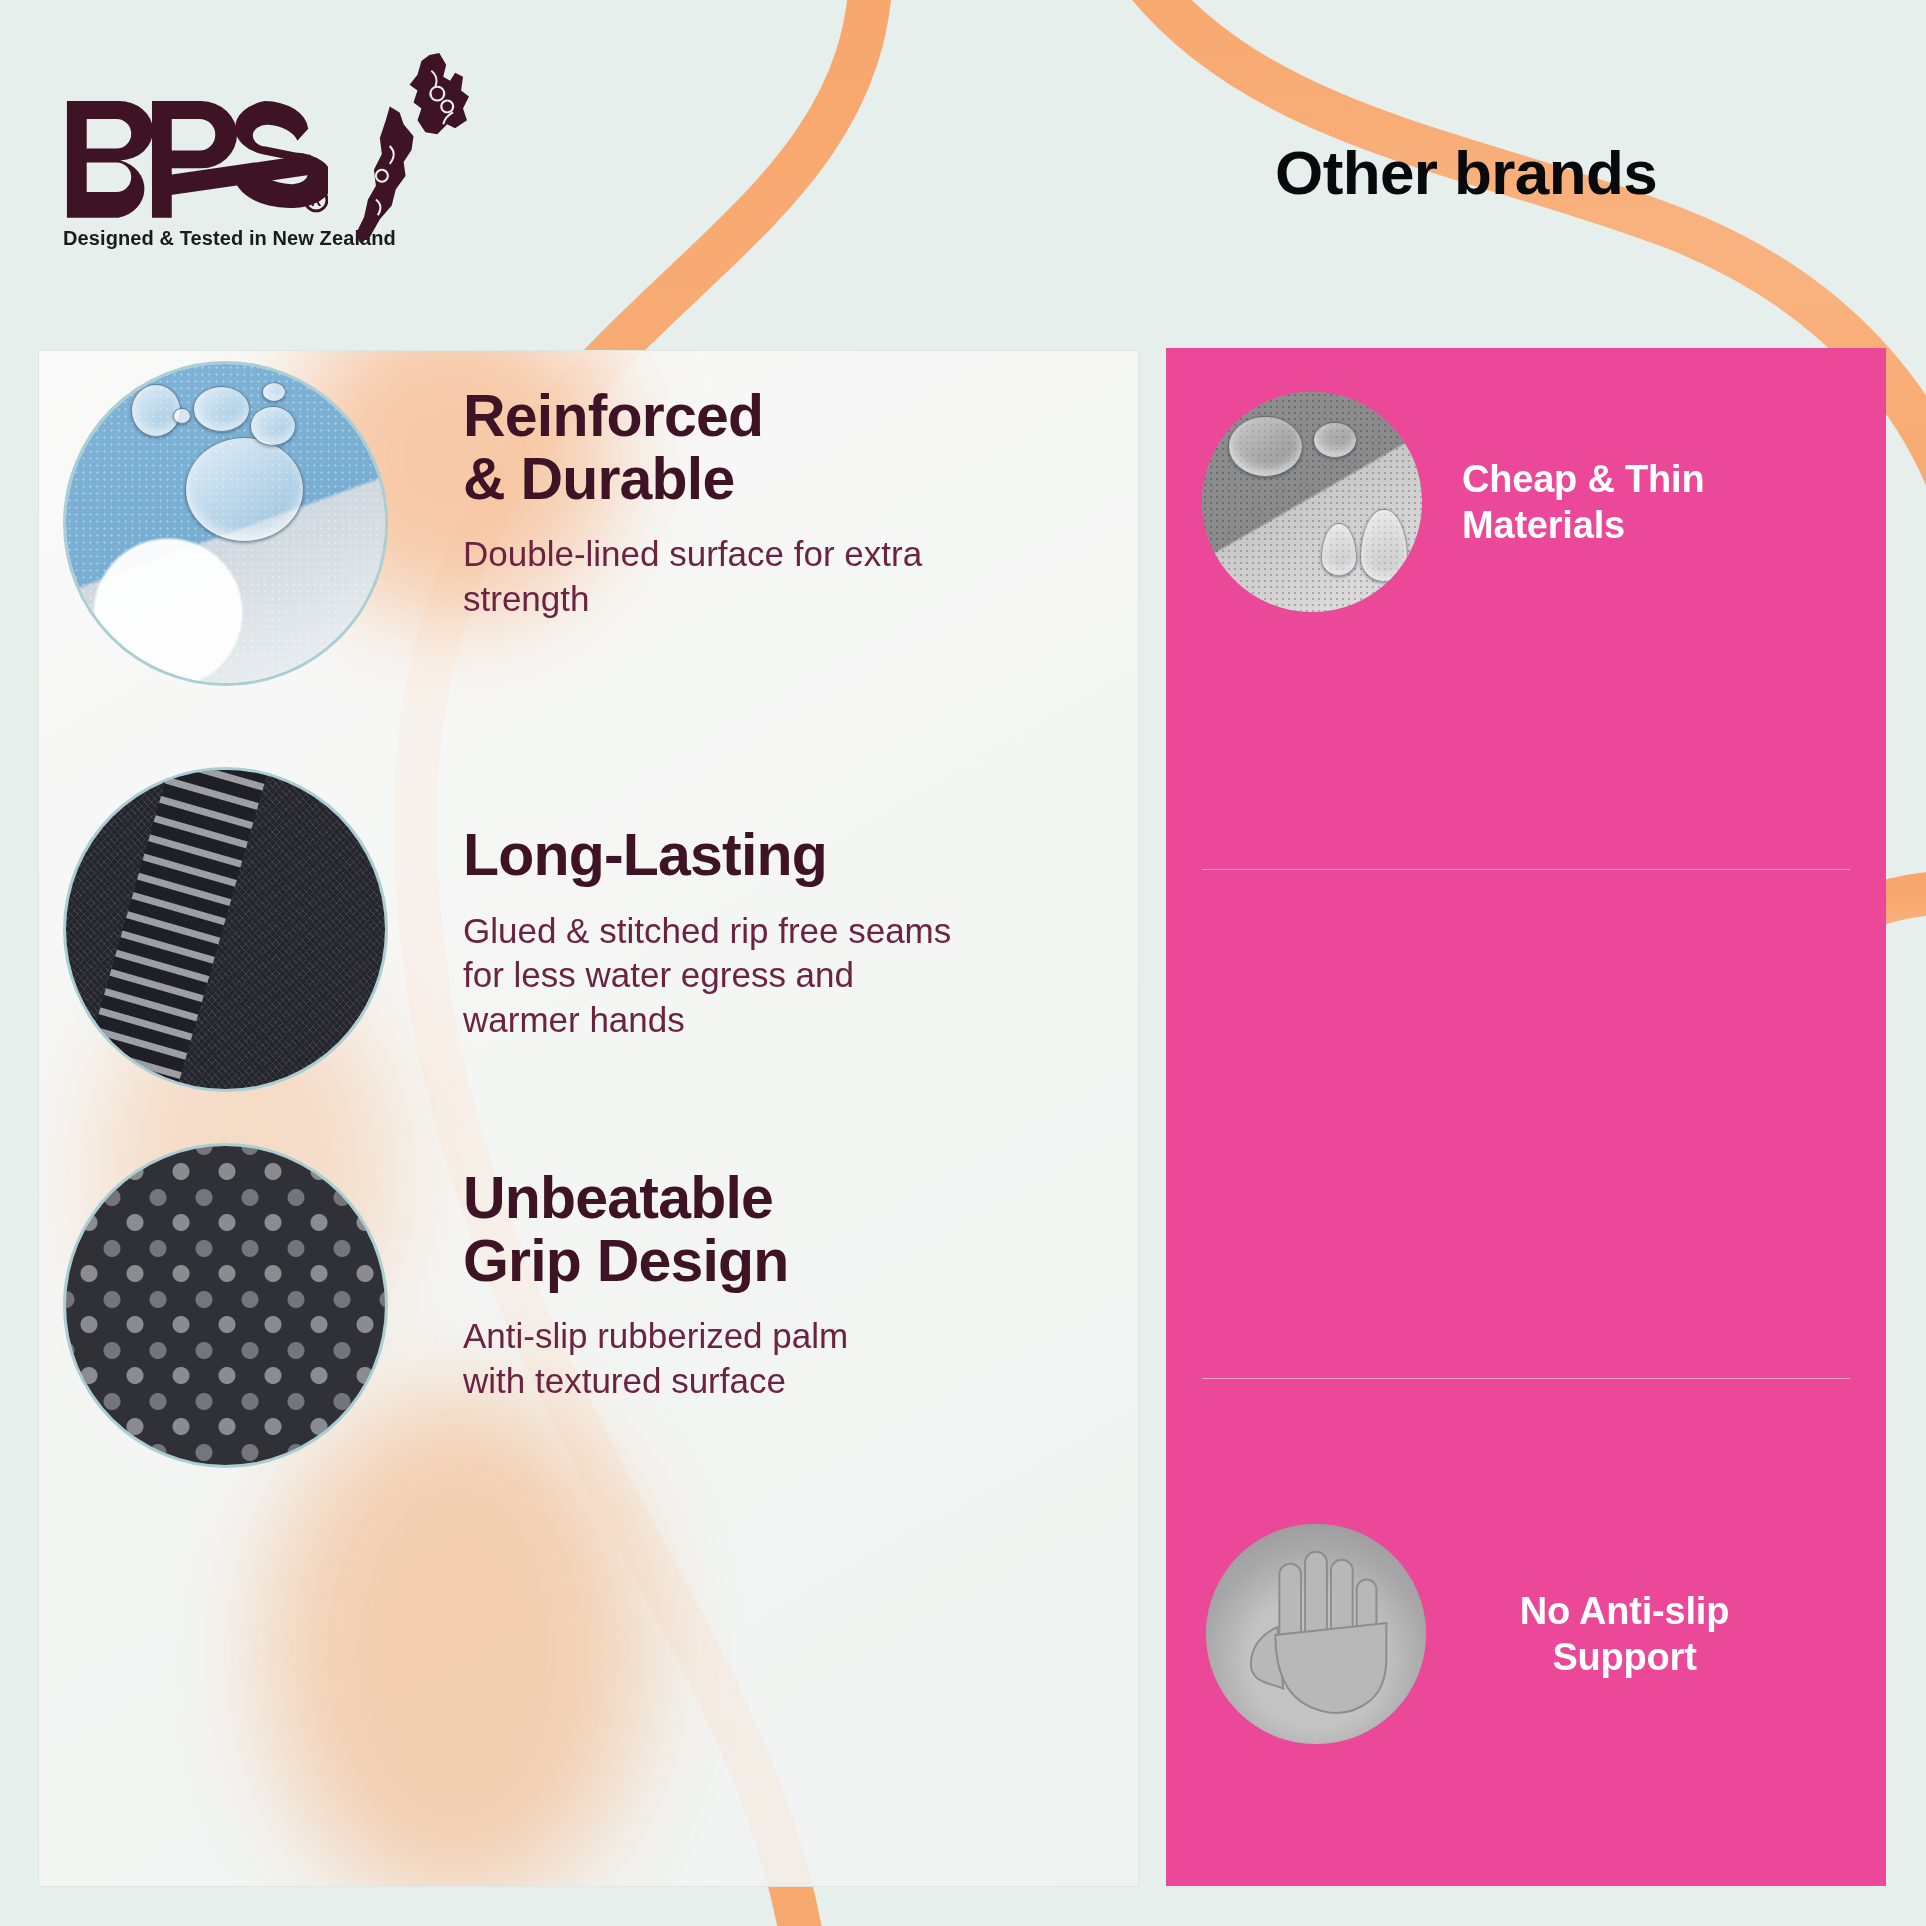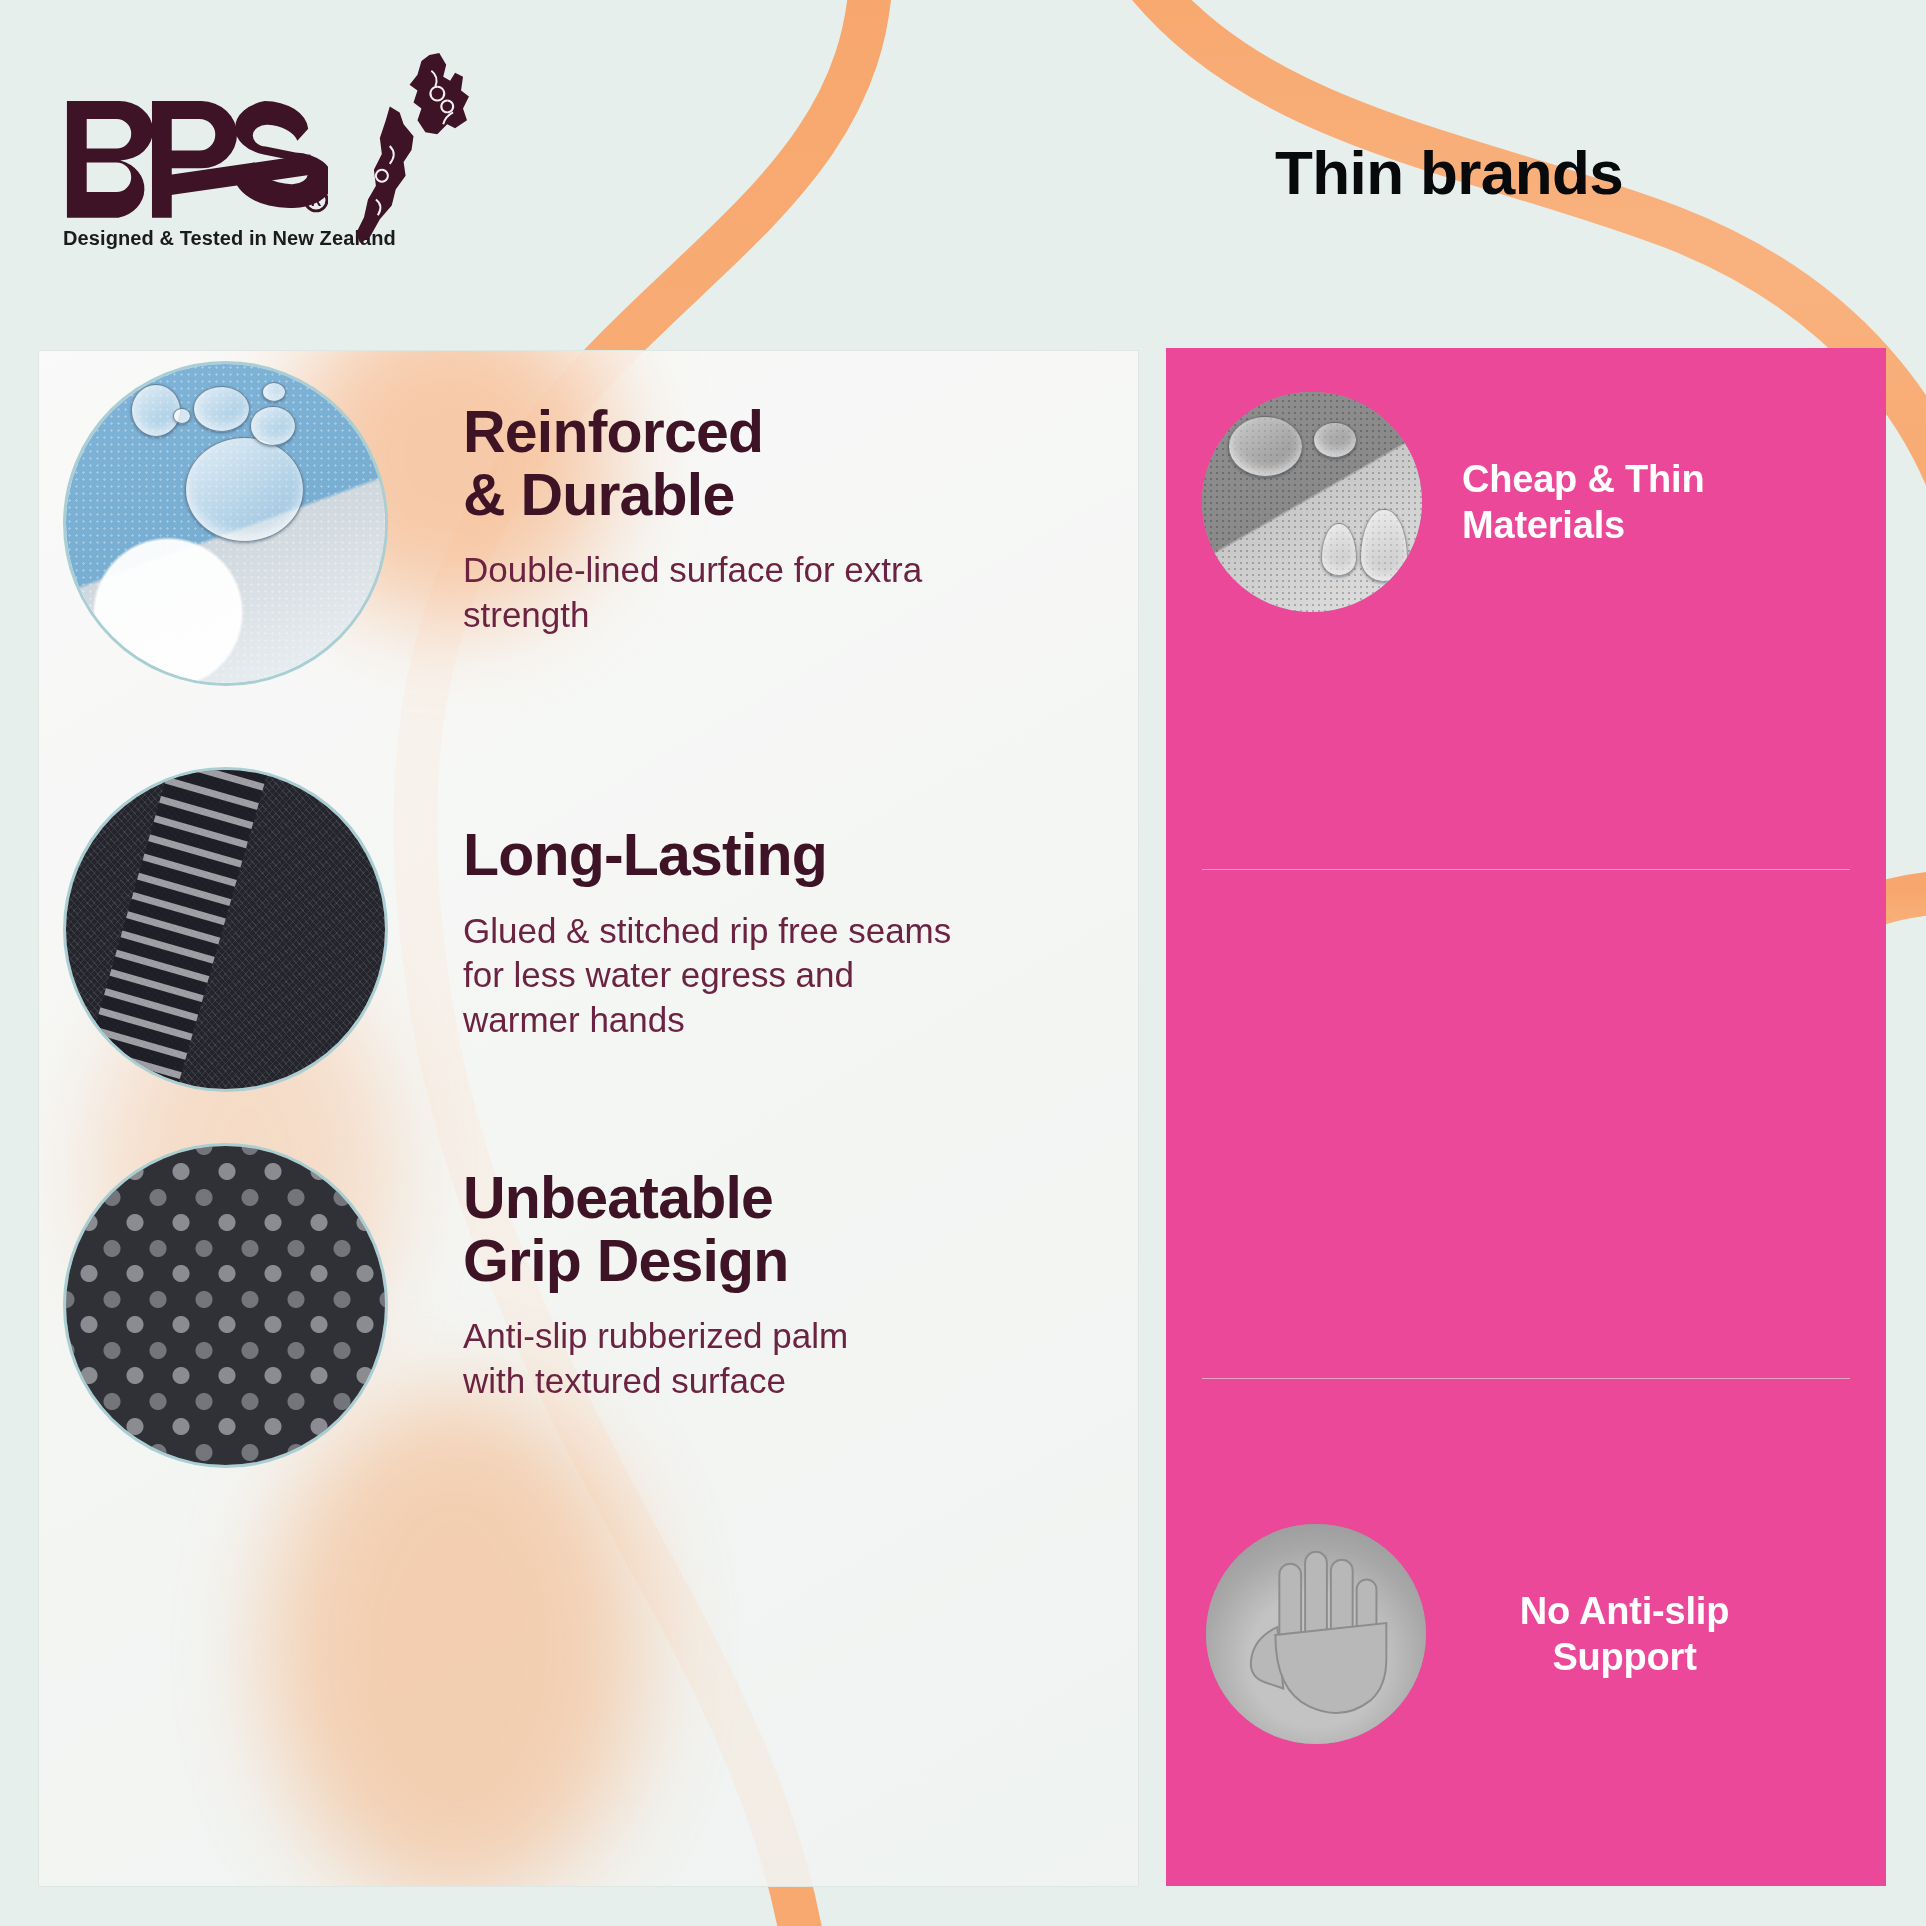--- a/index.html
+++ b/index.html
@@ -294,40 +294,40 @@
           <path d="M80 20 q8 6 4 16"></path>
           <path d="M102 62 q-8 4 -10 12"></path>
           <path d="M30 120 a6 6 0 1 0 0.1 0"></path>
           <path d="M24 150 q8 6 2 16"></path>
           <path d="M38 96 q8 8 0 18"></path>
         </g>
       </svg>
     </div>
   </div>
 
-  <div class="other-brands-title">Thin brands</div>
+  <div class="other-brands-title">Other brands</div>
 
   <div class="left-card">
 
     <div class="card-glow" style="left:248px; top:-59px; width:327px; height:327px; background:#f6a469;"></div>
     <div class="card-glow" style="left:59px; top:614px; width:297px; height:416px; background:#f6a469; opacity:0.32;"></div>
     <div class="card-glow" style="left:228px; top:1040px; width:376px; height:515px; background:#f5a263; opacity:0.45;"></div>
 
     <div class="feature" style="left:24px; top:10px; width:1049px;">
       <div class="feature-media" style="width:319px; height:319px;">
         <div class="tex-neoprene"></div>
         <div class="tex-dots"></div>
         <div class="drop" style="left:119px; top:73px; width:117px; height:103px;"></div>
         <div class="drop" style="left:127px; top:22px; width:55px; height:44px;"></div>
         <div class="drop" style="left:65px; top:20px; width:48px; height:51px;"></div>
         <div class="drop" style="left:184px; top:42px; width:44px; height:38px;"></div>
         <div class="drop" style="left:196px; top:18px; width:22px; height:18px;"></div>
         <div class="drop" style="left:107px; top:44px; width:16px; height:14px;"></div>
       </div>
-      <div class="feature-text" style="margin-left:75px; margin-top:40px; width:554px;">
+      <div class="feature-text" style="margin-left:75px; margin-top:24px; width:554px;">
         <div class="feature-title" style="font-size:59px;">
           <span>Reinforced</span><br>
           <span>&amp; Durable</span>
         </div>
         <div class="feature-desc" style="font-size:35px; margin-top:22px; max-width:465px;">Double-lined surface for extra strength</div>
       </div>
     </div>
 
     <div class="feature" style="left:24px; top:416px; width:1049px;">
       <div class="feature-media" style="width:319px; height:319px;">

